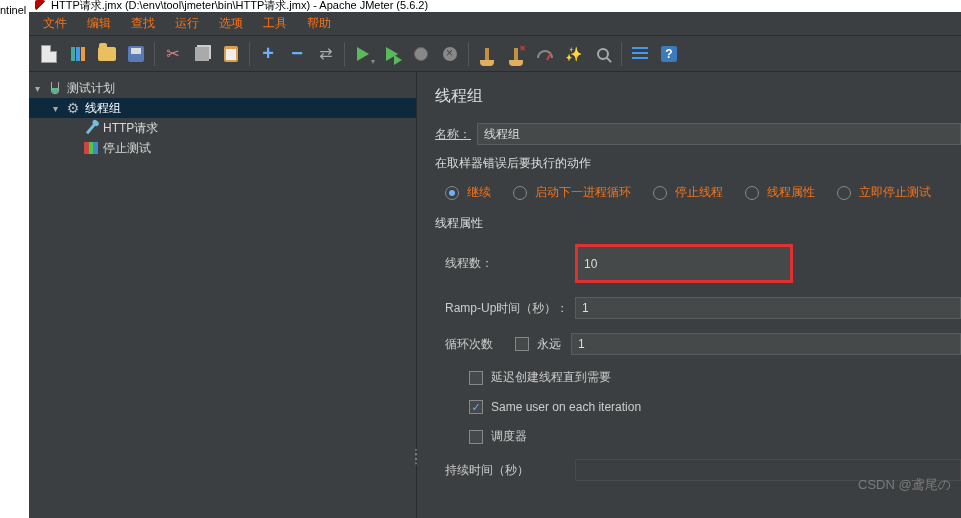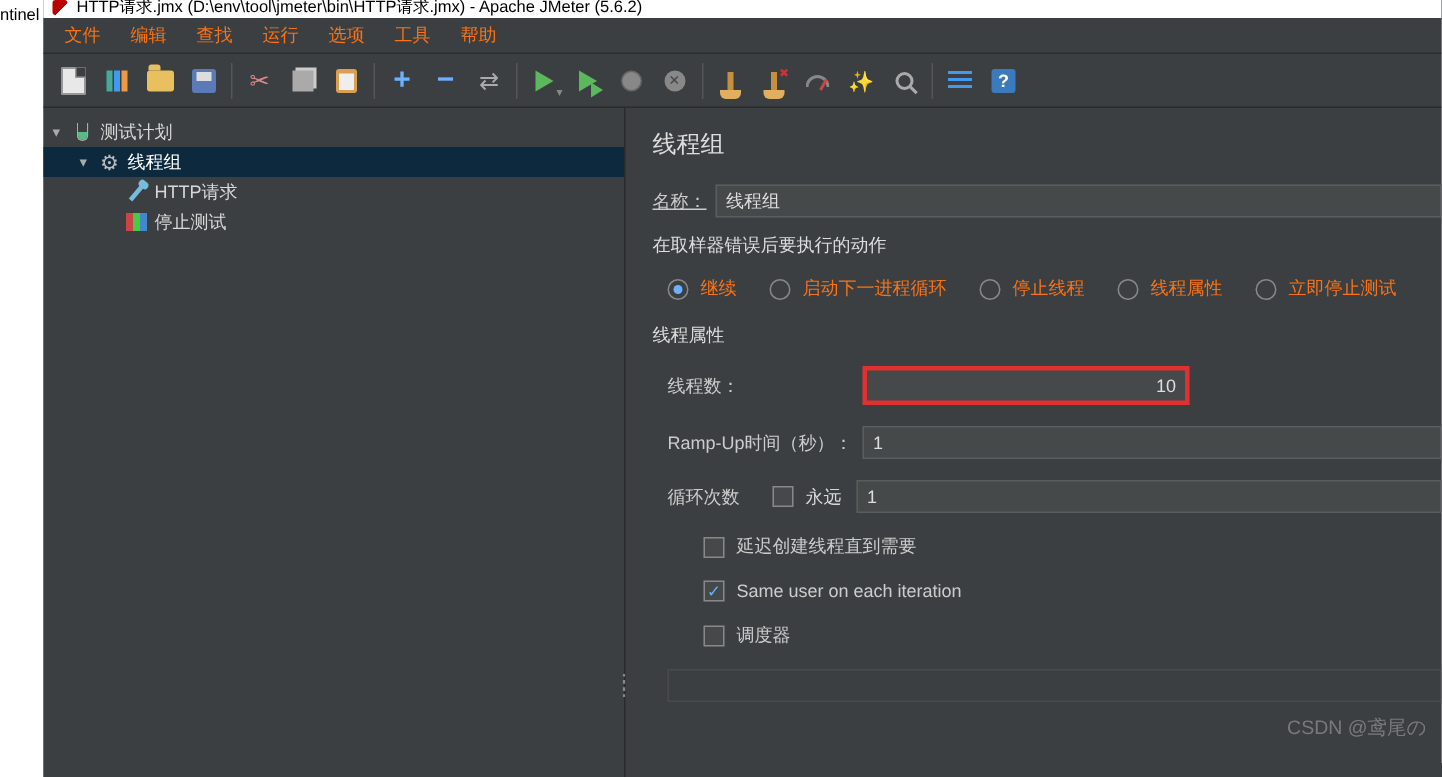--- a/index.html
+++ b/index.html
@@ -243,22 +243,21 @@
       flex: 1;
       height: 22px;
       background: #45494a;
       border: 1px solid #5a5d5e;
       color: #ddd;
       padding: 0 6px;
       font-size: 12px;
     }
     .highlight-box {
       border: 3px solid #e03030 !important;
-      height: 26px;
-      text-align: right;
+      height: 39px;
     }
     .checkbox {
       width: 14px;
       height: 14px;
       border: 1px solid #888;
       background: #45494a;
       display: inline-flex;
       align-items: center;
       justify-content: center;
       margin-right: 8px;
@@ -463,20 +462,21 @@
         <span class="checkbox checked"></span>
         <span>Same user on each iteration</span>
       </div>
       <div class="cb-row">
         <span class="checkbox"></span>
         <span>调度器</span>
       </div>
 
       <div class="props-section disabled">
         <div class="prop-row">
+          <div class="prop-label">持续时间（秒）</div>
           <input class="prop-input" disabled="" style="">
         </div>
       </div>
     </div>
 
   </div>
 </div>
 
 <div class="watermark">CSDN @鸢尾の</div>
 

